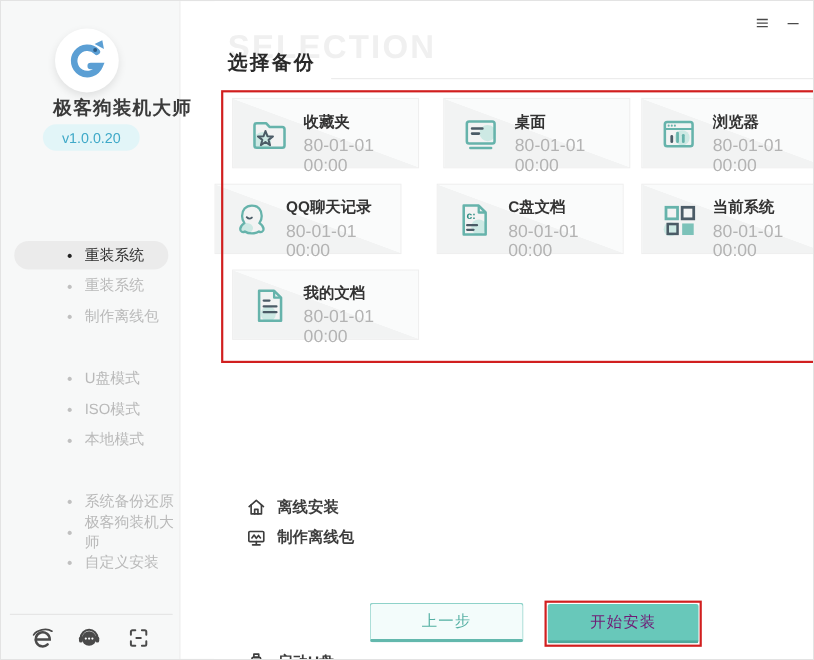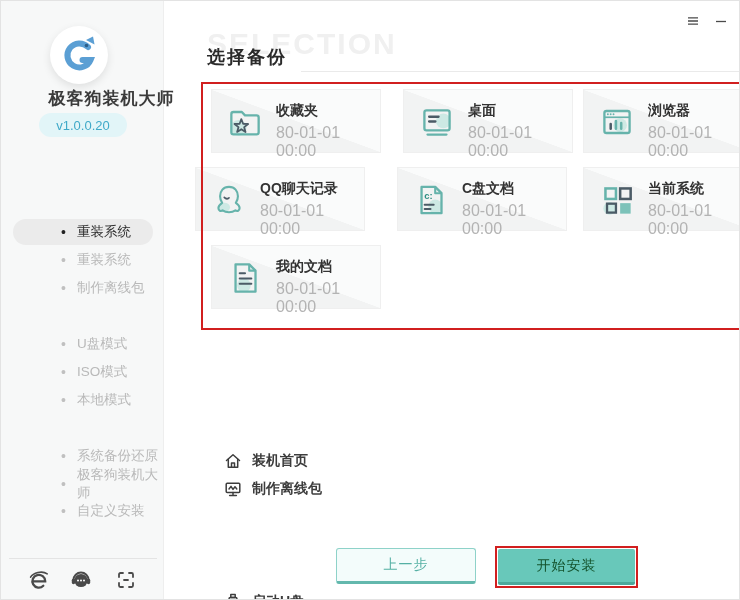--- a/index.html
+++ b/index.html
@@ -38,21 +38,21 @@
 
   .red-frame-cards { position:absolute; left:6px; top:81px; width:566px; height:248px; border:2px solid #d11f1f; pointer-events:none; z-index:5; }
 
   .card { position:absolute; width:170px; height:64px; background:linear-gradient(to top right,#f2f3f3 49.8%,#fafbfb 50.2%); border:1px solid #efefef; cursor:pointer; }
   .card .card-icon { position:absolute; left:12px; top:11px; width:42px; height:42px; }
   .card .card-title { position:absolute; left:64px; top:12px; font-size:14px; color:#333; font-weight:bold; }
   .card .card-date { position:absolute; left:64px; top:34px; font-size:16px; color:#b3b3b3; }
 
   .btn-prev { position:absolute; left:141px; top:547px; width:140px; height:36px; background:#f3fcfb; border:1px solid #8ed2c9; border-bottom:3px solid #63b8ad; border-radius:3px; color:#55b0a4; font-size:14px; font-family:inherit; cursor:pointer; letter-spacing:1px; }
   .red-frame-btn { position:absolute; left:300px; top:545px; width:143px; height:42px; border:2px solid #d11f1f; padding:1px; }
-  .btn-start { width:137px; height:36px; background:#68c8ba; border:none; border-bottom:3px solid #4da89b; border-radius:2px; color:#14532d; font-size:14px; font-family:Liberation Mono, monospace; cursor:pointer; letter-spacing:1px; }
+  .btn-start { width:137px; height:36px; background:#68c8ba; border:none; border-bottom:3px solid #4da89b; border-radius:2px; color:#701a75; font-size:14px; font-family:Liberation Mono, monospace; cursor:pointer; letter-spacing:1px; }
 
   svg { display:block; }
 </style>
 </head>
 <body>
 
 <div class="window">
 
   <aside class="sidebar">
 
@@ -69,21 +69,21 @@
     <div class="version-pill">v1.0.0.20</div>
 
     <div class="nav-item main" style="top:160px">
       <span class="nav-icon">
         <svg width="18" height="18" viewBox="0 0 18 18" fill="none" stroke="#3d3d3d" stroke-width="1.5" stroke-linecap="round" stroke-linejoin="round">
           <path d="M2.5 8.5 L9 2.8 L15.5 8.5"></path>
             <path d="M4.3 7.2 V15.2 H13.7 V7.2"></path>
             <path d="M7.5 15.2 V11 h3 v4.2"></path>
         </svg>
       </span>
-      <span class="nav-label">装机首页</span>
+      <span class="nav-label">离线安装</span>
     </div>
 
     <div class="nav-item main" style="top:188px">
       <span class="nav-icon">
         <svg width="18" height="18" viewBox="0 0 18 18" fill="none" stroke="#3d3d3d" stroke-width="1.5" stroke-linecap="round" stroke-linejoin="round">
           <rect x="2.2" y="3.2" width="13.6" height="9.2" rx="1"></rect>
             <path d="M5 9 l2 -2.6 l2 3 l2 -2.6 l1.8 2.2"></path>
             <path d="M9 12.4 v2.2"></path>
             <path d="M5.6 15.4 h6.8"></path>
         </svg>

